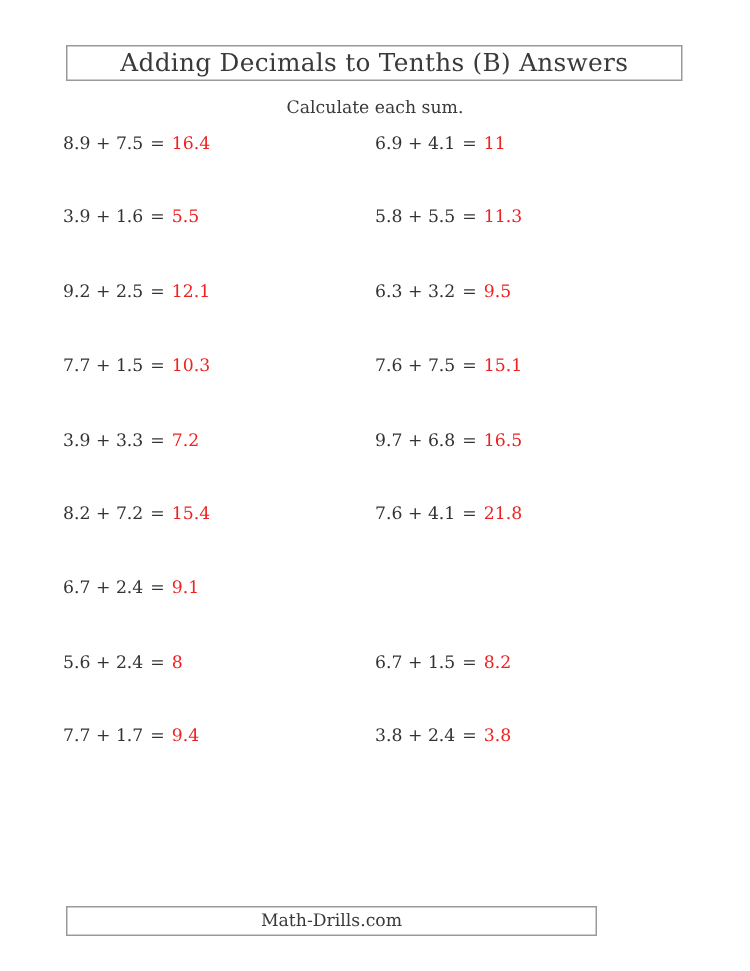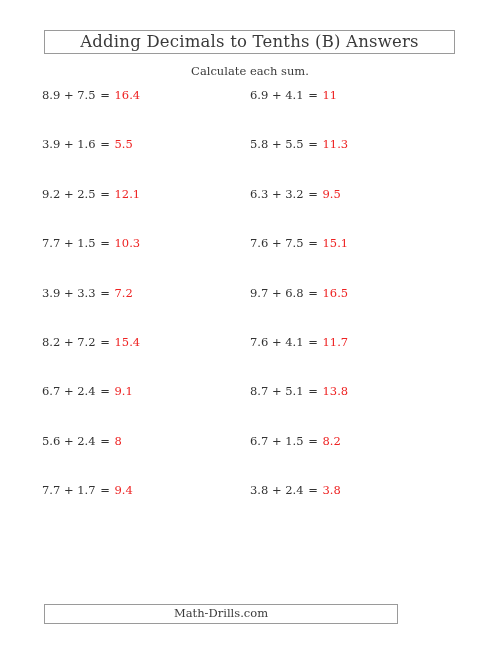--- a/index.html
+++ b/index.html
@@ -133,25 +133,24 @@
       <div class="prow">
         <div class="cell col0"><span class="op">7.7</span> <span class="op">+</span> <span class="op">1.5</span> <span class="eq">=</span> <span class="ans">10.3</span></div>
         <div class="cell col1"><span class="op">7.6</span> <span class="op">+</span> <span class="op">7.5</span> <span class="eq">=</span> <span class="ans">15.1</span></div>
       </div>
       <div class="prow">
         <div class="cell col0"><span class="op">3.9</span> <span class="op">+</span> <span class="op">3.3</span> <span class="eq">=</span> <span class="ans">7.2</span></div>
         <div class="cell col1"><span class="op">9.7</span> <span class="op">+</span> <span class="op">6.8</span> <span class="eq">=</span> <span class="ans">16.5</span></div>
       </div>
       <div class="prow">
         <div class="cell col0"><span class="op">8.2</span> <span class="op">+</span> <span class="op">7.2</span> <span class="eq">=</span> <span class="ans">15.4</span></div>
-        <div class="cell col1"><span class="op">7.6</span> <span class="op">+</span> <span class="op">4.1</span> <span class="eq">=</span> <span class="ans">11.7</span></div>
+        <div class="cell col1"><span class="op">7.6</span> <span class="op">+</span> <span class="op">4.1</span> <span class="eq">=</span> <span class="ans">21.8</span></div>
       </div>
       <div class="prow">
         <div class="cell col0"><span class="op">6.7</span> <span class="op">+</span> <span class="op">2.4</span> <span class="eq">=</span> <span class="ans">9.1</span></div>
-        <div class="cell col1"><span class="op">8.7</span> <span class="op">+</span> <span class="op">5.1</span> <span class="eq">=</span> <span class="ans">13.8</span></div>
       </div>
       <div class="prow">
         <div class="cell col0"><span class="op">5.6</span> <span class="op">+</span> <span class="op">2.4</span> <span class="eq">=</span> <span class="ans">8</span></div>
         <div class="cell col1"><span class="op">6.7</span> <span class="op">+</span> <span class="op">1.5</span> <span class="eq">=</span> <span class="ans">8.2</span></div>
       </div>
       <div class="prow">
         <div class="cell col0"><span class="op">7.7</span> <span class="op">+</span> <span class="op">1.7</span> <span class="eq">=</span> <span class="ans">9.4</span></div>
         <div class="cell col1"><span class="op">3.8</span> <span class="op">+</span> <span class="op">2.4</span> <span class="eq">=</span> <span class="ans">3.8</span></div>
       </div>
     </div>

